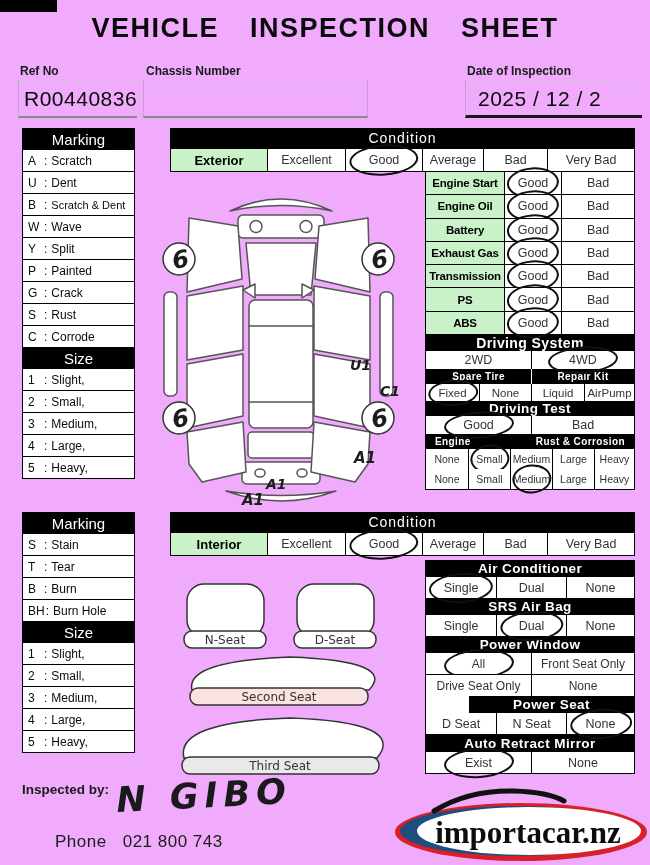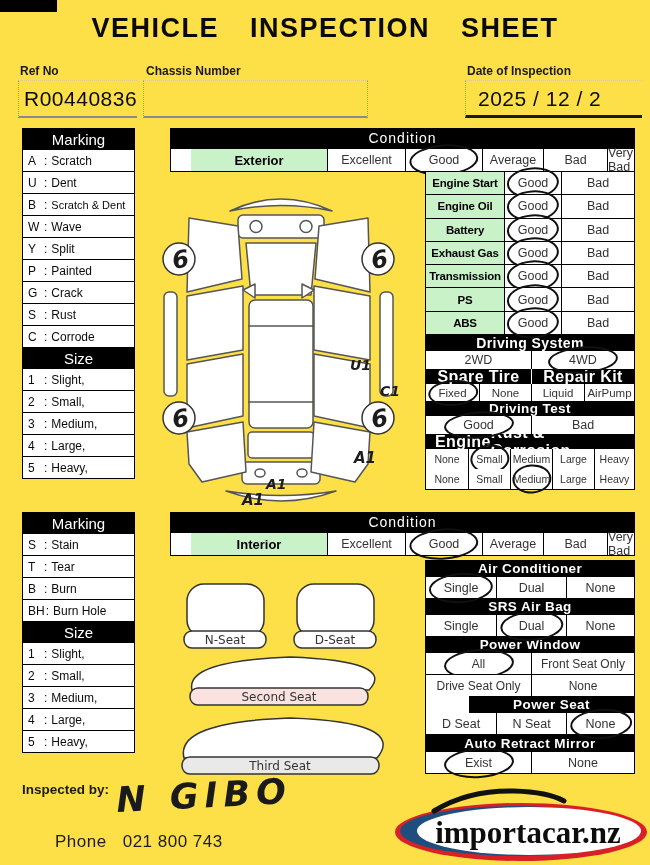--- a/index.html
+++ b/index.html
@@ -1,18 +1,18 @@
 <!DOCTYPE html>
 <html style="--accent-green: #c9f2c9; --logo-red: #d92027; --logo-blue: #1d4e7e; --second-seat-pink: #f9e2df; --third-seat-gray: #e9e9e9;"><head>
 <meta charset="utf-8">
 <style>
   * { box-sizing: border-box; margin: 0; padding: 0; }
   html,body { background:#fff; }
   body { width:650px; height:865px; font-family:"Liberation Sans","DejaVu Sans",sans-serif; color:#111; }
-  .sheet { position:relative; width:650px; height:865px; background:#fde047; overflow:hidden; }
+  .sheet { position:relative; width:650px; height:865px; background:#f0abfc; overflow:hidden; }
   .abs { position:absolute; }
 
   .topbar { left:0; top:0; width:57px; height:12px; background:#000; }
 
   .title { left:0; top:13px; width:650px; text-align:center; font-size:27px; font-weight:bold;
            letter-spacing:1.5px; word-spacing:22px; color:#0a0a0a; }
 
   .fld-label { font-size:12px; font-weight:bold; color:#1a1a1a; }
   .fld-box { border-left:1px dotted #9a9a9a; border-top:1px dotted #c9c9c9; }
   .ref-box    { left:18px;  top:80px; width:119px; height:38px; border-bottom:2px solid #8a8a8a; padding:6px 0 0 5px; }
@@ -30,33 +30,33 @@
   .lg-colon { margin:0 4px 0 1px; }
 
   
   .cond { width:465px; }
   .cond-head { height:20px; background:#000; color:#fff; font-size:14px; letter-spacing:1px;
                display:flex; align-items:center; justify-content:center; }
   .cond-row { display:flex; height:24px; border:1px solid #000; background:#fff; }
   .ccell { display:flex; align-items:center; justify-content:center; font-size:12.5px; color:#333;
            border-left:1px solid #000; position:relative; }
   .ccell:first-child { border-left:none; }
-  .cw0{width:136px;margin-left:20px;} .cw1{width:78px;} .cw2{width:77px;} .cw3{width:61px;} .cw4{width:64px;} .cw5{flex:1;}
+  .cw0{width:96px;} .cw1{width:78px;} .cw2{width:77px;} .cw3{width:61px;} .cw4{width:64px;} .cw5{flex:1;}
   .green { background:var(--accent-green,#c9f2c9); color:#000; font-weight:bold; font-size:13px; }
 
   
   .opts { width:210px; border:1px solid #000; border-top:none; background:#fff; }
   .chk-rows { height:162px; display:flex; flex-direction:column; }
   .chk-row { flex:1; display:flex; border-top:1px solid #000; }
   .chk-row:first-child { border-top:none; }
   .chk-label { width:78px; display:flex; align-items:center; justify-content:center;
                font-size:11.5px; letter-spacing:-0.2px; font-weight:bold; }
   .cell { display:flex; align-items:center; justify-content:center; font-size:12.5px; color:#333;
           border-left:1px solid #000; position:relative; background:#fff; }
-  .mini-head { background:#000; color:#fff; font-weight:bold; font-size:16px; letter-spacing:0.4px;
+  .mini-head { background:#000; color:#fff; font-weight:bold; font-size:10px; letter-spacing:0.4px;
                display:flex; align-items:center; justify-content:center; }
   .mini-head.split { justify-content:space-between; padding:0 9px; }
   .row { display:flex; }
   .row .cell:first-child { border-left:none; }
   .w105{width:105px;} .wlast{flex:1;} .w53{width:53px;} .w52{width:52px;} .w42{width:42px;} .w70{width:70px;}
   .fs10{font-size:10.5px;} .fs11{font-size:11.5px;} .fs12{font-size:12px;}
   .dual-head { display:flex; }
   .dual-head .mini-head { width:105px; }
   .dual-head .mini-head + .mini-head { border-left:1px solid #fff; width:104px; flex:1; }
 

